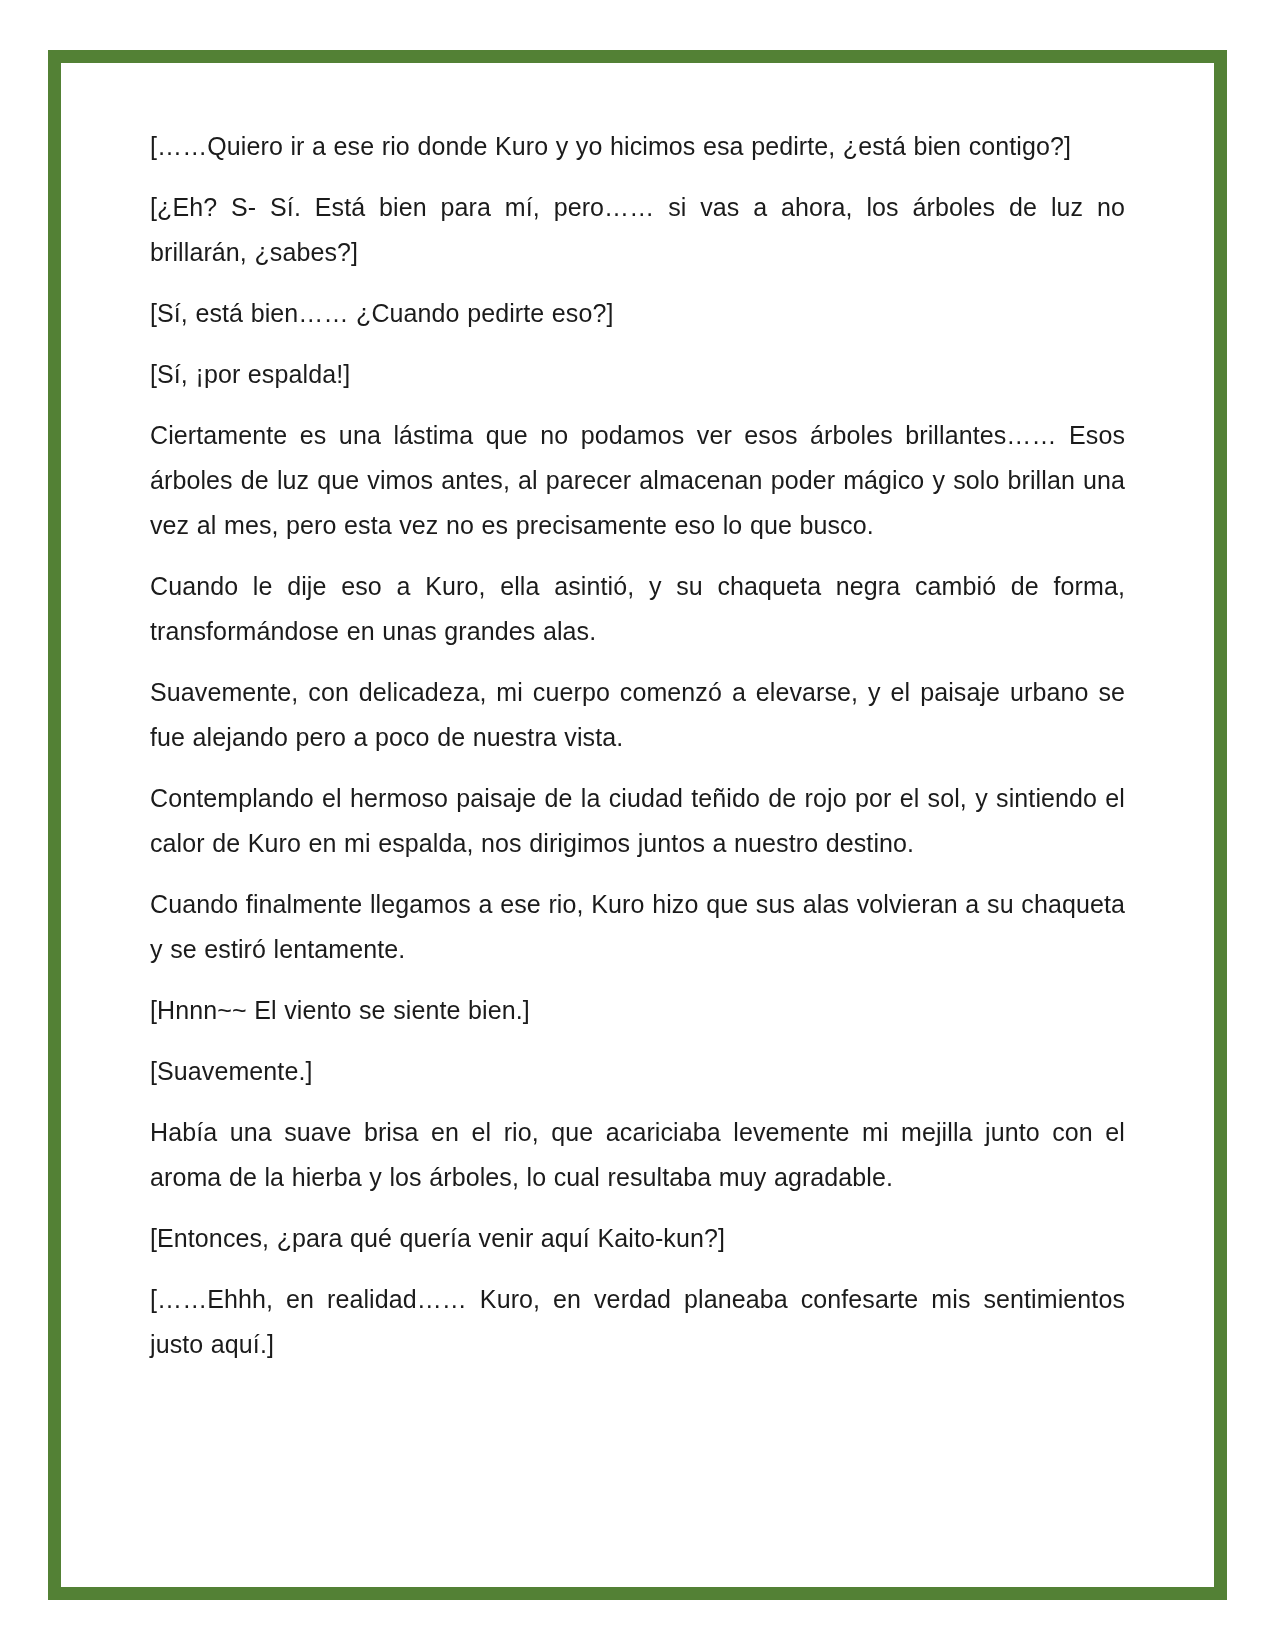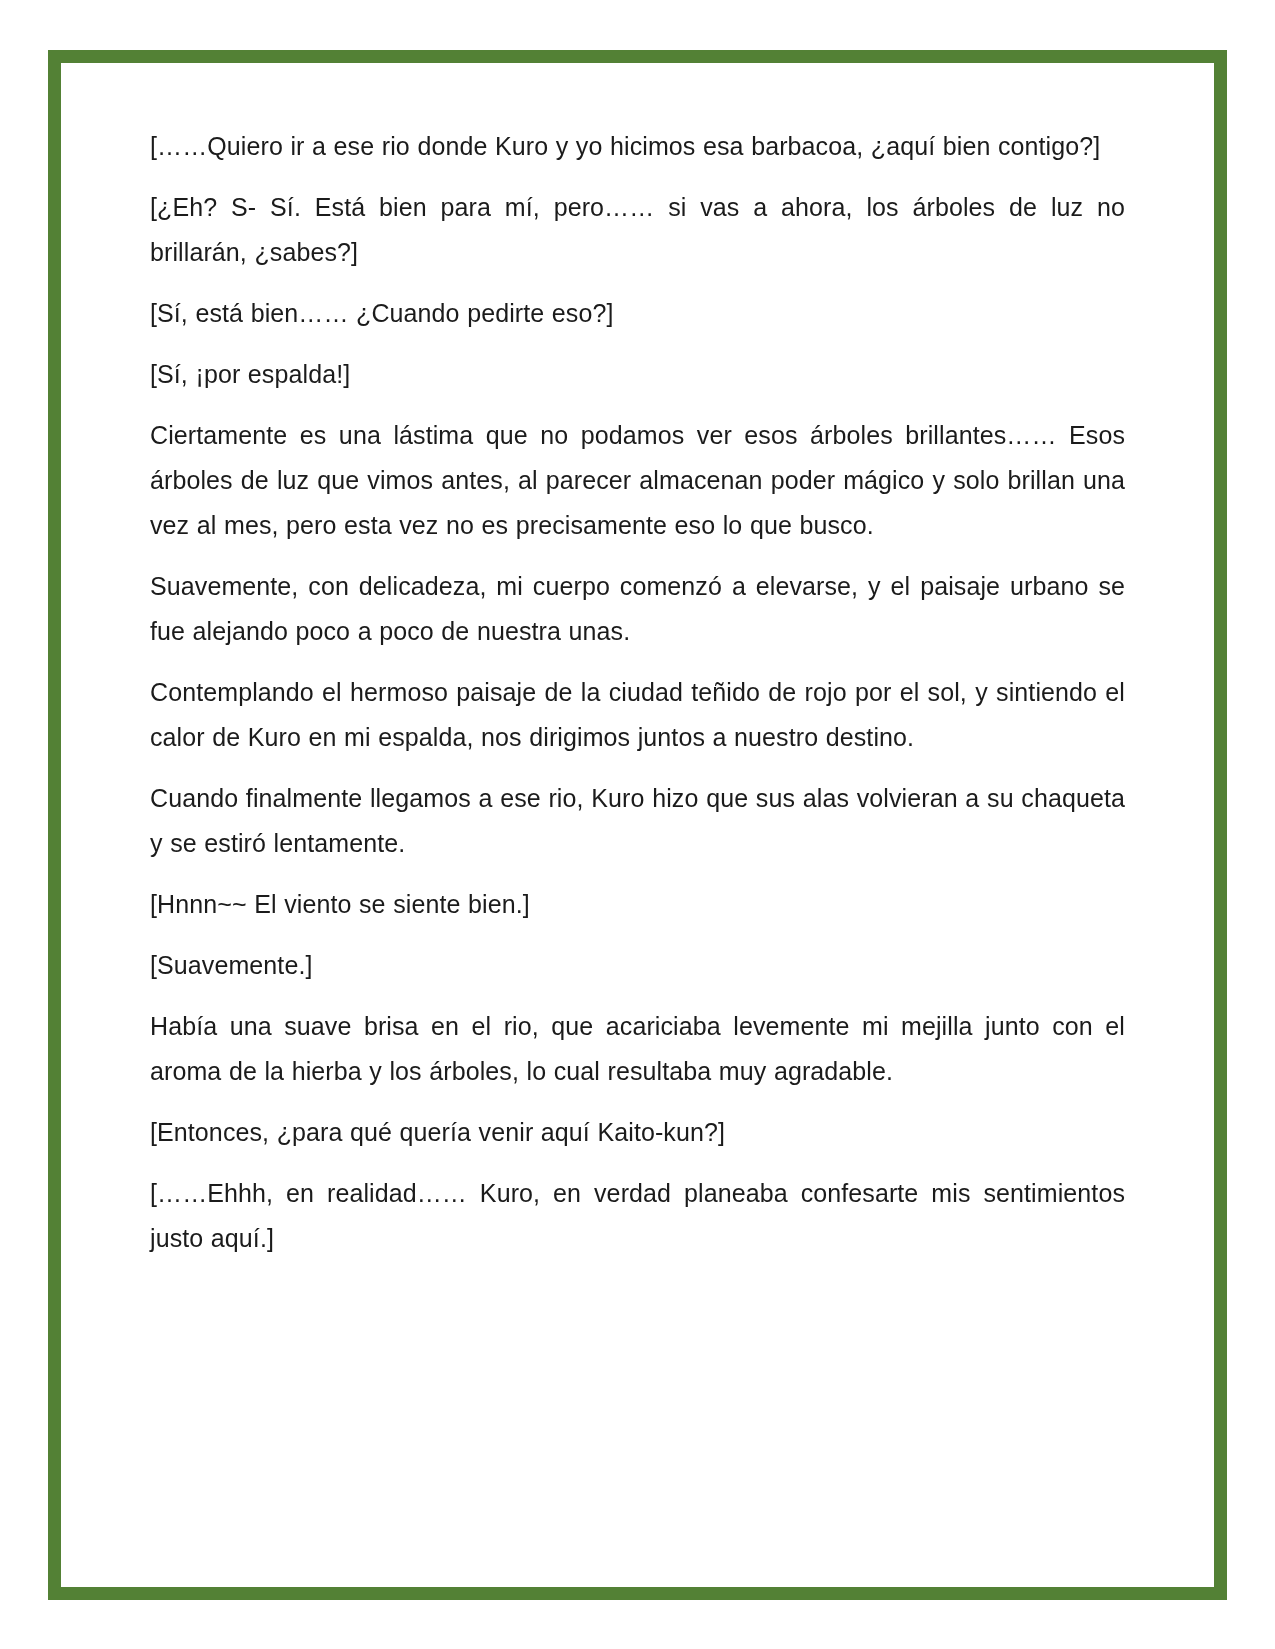--- a/index.html
+++ b/index.html
@@ -42,26 +42,27 @@
     letter-spacing: 0.1px;
     word-spacing: 0.5px;
   }
 </style>
 </head>
 <body>
 
 <div class="canvas">
   <div class="page-border" style="border-color: rgb(83, 129, 53);"></div>
   <div class="doc-body" style="color: rgb(27, 27, 27);">
-      <p class="para">[……Quiero ir a ese rio donde Kuro y yo hicimos esa barbacoa, ¿aquí bien contigo?]</p>
+      <p class="para">[……Quiero ir a ese rio donde Kuro y yo hicimos esa pedirte, ¿está bien contigo?]</p>
       <p class="para">[¿Eh? S- Sí. Está bien para mí, pero…… si vas a ahora, los árboles de luz no brillarán, ¿sabes?]</p>
       <p class="para">[Sí, está bien…… ¿Cuando pedirte eso?]</p>
       <p class="para">[Sí, ¡por espalda!]</p>
       <p class="para">Ciertamente es una lástima que no podamos ver esos árboles brillantes…… Esos árboles de luz que vimos antes, al parecer almacenan poder mágico y solo brillan una vez al mes, pero esta vez no es precisamente eso lo que busco.</p>
-      <p class="para">Suavemente, con delicadeza, mi cuerpo comenzó a elevarse, y el paisaje urbano se fue alejando poco a poco de nuestra unas.</p>
+      <p class="para">Cuando le dije eso a Kuro, ella asintió, y su chaqueta negra cambió de forma, transformándose en unas grandes alas.</p>
+      <p class="para">Suavemente, con delicadeza, mi cuerpo comenzó a elevarse, y el paisaje urbano se fue alejando pero a poco de nuestra vista.</p>
       <p class="para">Contemplando el hermoso paisaje de la ciudad teñido de rojo por el sol, y sintiendo el calor de Kuro en mi espalda, nos dirigimos juntos a nuestro destino.</p>
       <p class="para">Cuando finalmente llegamos a ese rio, Kuro hizo que sus alas volvieran a su chaqueta y se estiró lentamente.</p>
       <p class="para">[Hnnn~~ El viento se siente bien.]</p>
       <p class="para">[Suavemente.]</p>
       <p class="para">Había una suave brisa en el rio, que acariciaba levemente mi mejilla junto con el aroma de la hierba y los árboles, lo cual resultaba muy agradable.</p>
       <p class="para">[Entonces, ¿para qué quería venir aquí Kaito-kun?]</p>
       <p class="para">[……Ehhh, en realidad…… Kuro, en verdad planeaba confesarte mis sentimientos justo aquí.]</p>
     </div>
 </div>
 

